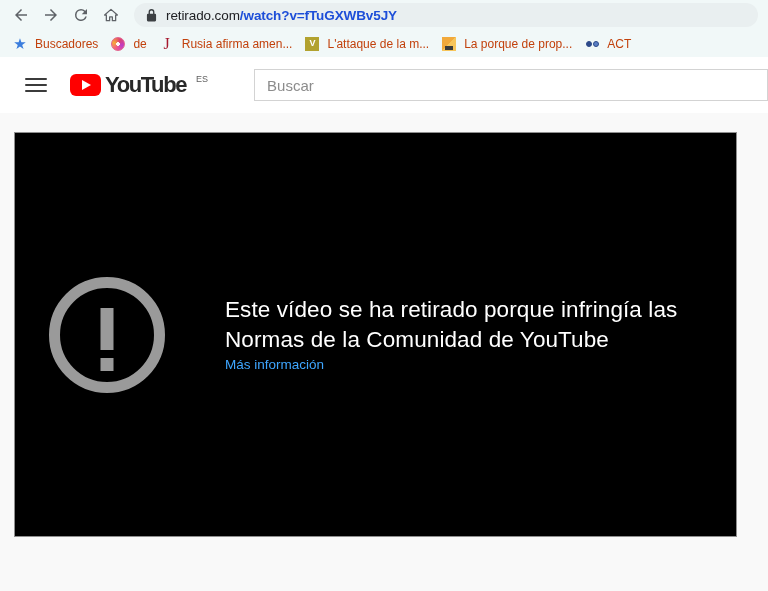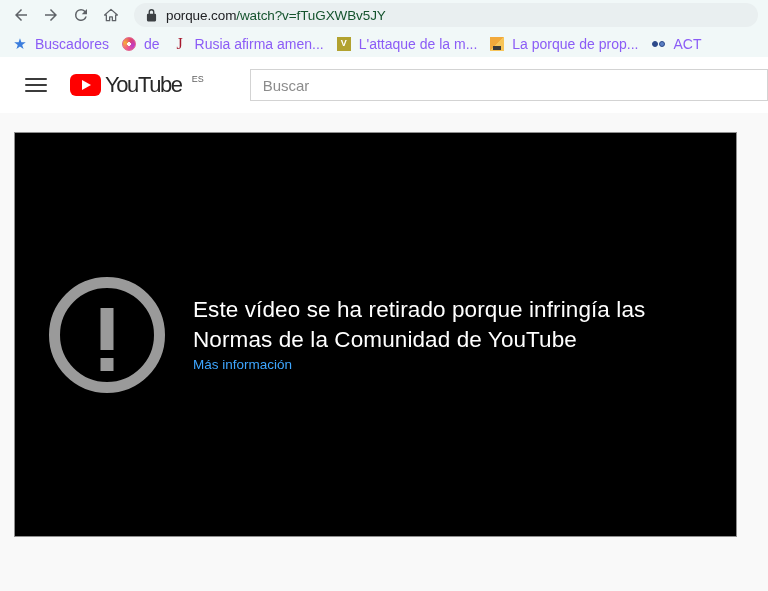--- a/index.html
+++ b/index.html
@@ -50,21 +50,21 @@
     overflow: hidden;
   }
   #lock-icon { flex: 0 0 auto; margin-right: 9px; display: flex; align-items:center;}
   #url-text {
     font-size: 13.5px;
     color: #202124;
     white-space: nowrap;
     letter-spacing: -0.1px;
   }
   #url-text .url-host { color: #202124; }
-  #url-text .url-path { color: #14532d; }
+  #url-text .url-path { color: #1d4ed8; font-weight: bold; }
 
   
   #bookmarks-bar {
     height: 27px;
     display: flex;
     align-items: center;
     padding: 0 6px;
     background: #f1f8f8;
     overflow: hidden;
     white-space: nowrap;
@@ -84,22 +84,22 @@
     flex: 0 0 auto;
     margin-right: 7px;
     display: flex;
     align-items: center;
     justify-content: center;
     font-size: 11px;
     line-height: 1;
     overflow: hidden;
   }
   .bookmark .bm-label {
-    font-size: 14px;
-    color: #8b5cf6;
+    font-size: 12px;
+    color: #c2410c;
     white-space: nowrap;
   }
 
   
   .fav-star { color: #3b7ddd; font-size: 15px; }
   .fav-swirl {
     width: 14px; height: 14px; border-radius: 50%;
     background:
       radial-gradient(circle at 50% 50%, rgba(255,255,255,0.95) 0 22%, rgba(255,255,255,0) 23%),
       conic-gradient(from 200deg, #f15a8a, #f6a93b, #e0436f, #c03cc6, #f15a8a);
@@ -194,21 +194,21 @@
   }
   #yt-play::after {
     content:"";
     border-left: 9px solid #ffffff;
     border-top: 5.5px solid transparent;
     border-bottom: 5.5px solid transparent;
     margin-left: 2px;
   }
   #yt-wordmark {
     font-size: 22px;
-    font-weight: 400;
+    font-weight: 700;
     letter-spacing: -1.4px;
     color: #282828;
     line-height: 24px;
     font-family: "Liberation Sans", sans-serif;
   }
   #yt-country {
     font-size: 9px;
     color: #606060;
     line-height: 10px;
     margin-left: 10px;
@@ -248,20 +248,21 @@
     background: #000000;
     border: 1px solid #8f8f8f;
     position: relative;
     display: flex;
     align-items: center;
   }
   #error-block {
     display: flex;
     align-items: center;
     margin-left: 34px;
+    gap: 32px;
   }
   #warning-icon {
     width: 116px; height: 116px;
     border: 11px solid #9a9a9a;
     border-radius: 50%;
     flex: 0 0 auto;
     position: relative;
     margin-right: 28px;
   }
   #warning-icon .bang-bar {
@@ -320,21 +321,21 @@
         <path d="M12 4.5 3.5 12h2.3v7.5h4.4v-5h3.6v5h4.4V12h2.3L12 4.5z" fill="none" stroke="#5f6368" stroke-width="1.7" stroke-linejoin="round"></path>
       </svg>
     </div>
 
     <div id="omnibox">
       <span id="lock-icon">
         <svg width="11" height="13" viewBox="0 0 12 14">
           <path d="M6 0a3.2 3.2 0 0 0-3.2 3.2V5H2.2A1.2 1.2 0 0 0 1 6.2v6.1A1.2 1.2 0 0 0 2.2 13.5h7.6A1.2 1.2 0 0 0 11 12.3V6.2A1.2 1.2 0 0 0 9.8 5H9.2V3.2A3.2 3.2 0 0 0 6 0zm0 1.5a1.7 1.7 0 0 1 1.7 1.7V5H4.3V3.2A1.7 1.7 0 0 1 6 1.5z" fill="#3c4043"></path>
         </svg>
       </span>
-      <span id="url-text"><span class="url-host">porque.com</span><span class="url-path">/watch?v=fTuGXWBv5JY</span></span>
+      <span id="url-text"><span class="url-host">retirado.com</span><span class="url-path">/watch?v=fTuGXWBv5JY</span></span>
     </div>
   </div>
 
   <div id="bookmarks-bar">
 
     <div class="bookmark">
       <span class="bm-icon">
           <span class="fav-star">★</span>
         </span>
       <span class="bm-label">Buscadores</span>

